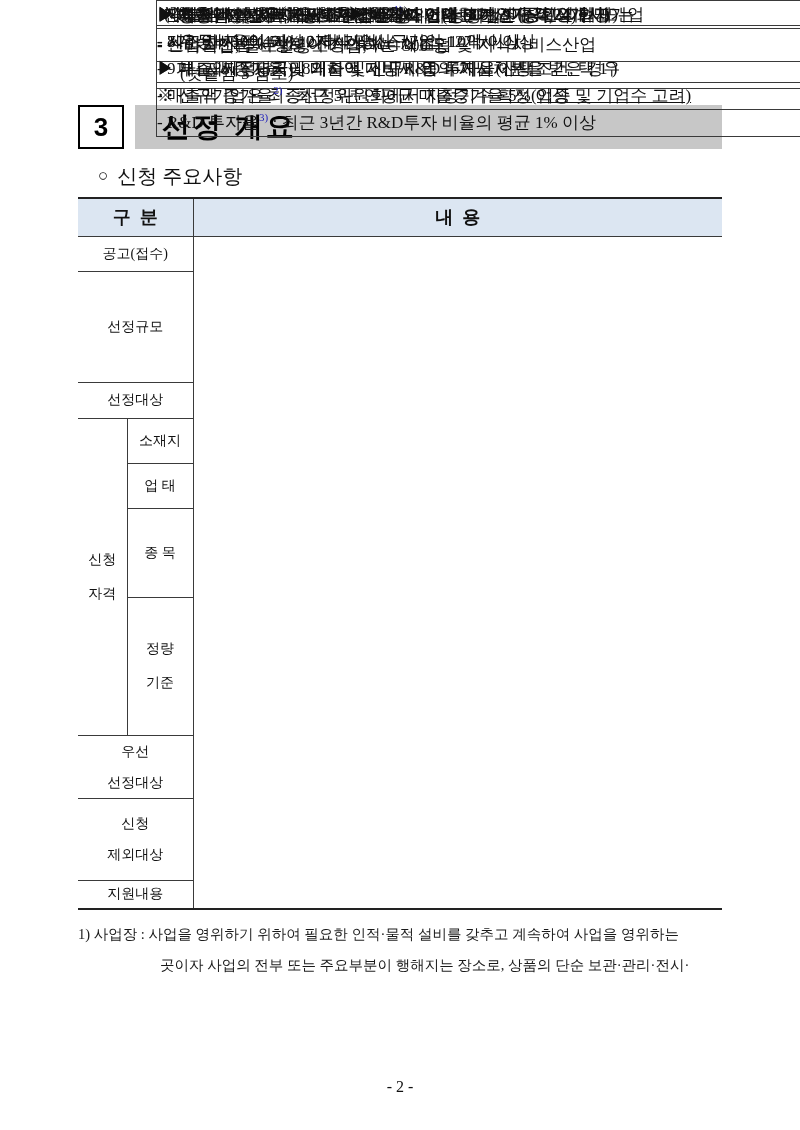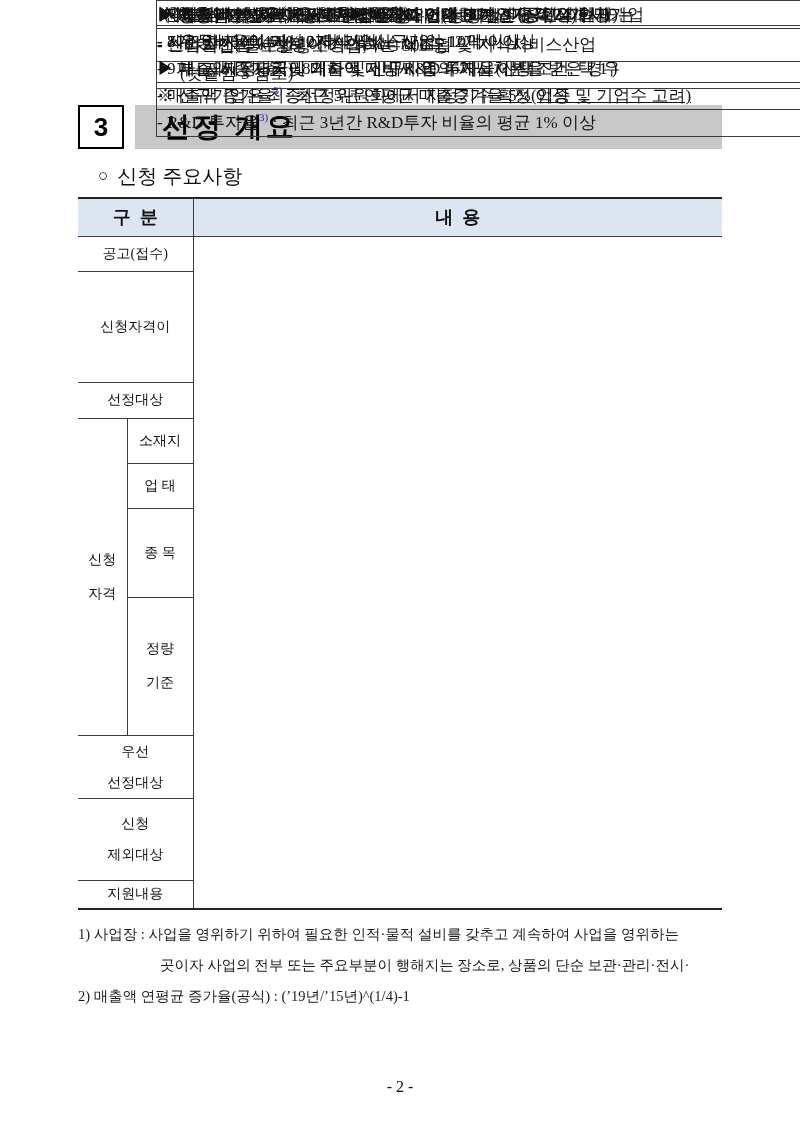--- a/index.html
+++ b/index.html
@@ -102,21 +102,21 @@
       <th colspan="2" class="hdr edge-l" data-bind="table.headers.category">구  분</th>
       <th class="hdr edge-r" data-bind="table.headers.content">내  용</th>
     </tr>
 
     <tr class="r-notice">
       <td colspan="2" class="label edge-l" data-bind="table.rows.notice.label">공고(접수)</td>
       <td class="content single edge-r" data-bind="table.rows.notice.content">’20. 6. 1. ~ 6. 22.(’20. 6.15. ~ 6.22.)</td>
     </tr>
 
     <tr class="r-scale">
-      <td colspan="2" class="label edge-l" data-bind="table.rows.scale.label">신청자격이</td>
+      <td colspan="2" class="label edge-l" data-bind="table.rows.scale.label">선정규모</td>
       <td class="content edge-r blue">
         <div class="cl bold" data-bind="table.rows.scale.line1">▶ 48개사 이내 (8기, 9기 각 24개사)</div>
         <div class="cl" data-bind="table.rows.scale.line2">- 8기 : 재지정(4기) 12개사 및 신규기업 12개사 이상</div>
         <div class="cl" data-bind="table.rows.scale.line3">- 9기 : 재지정(5기)  8개사 및 신규시업 16개사 이상</div>
         <div class="cl"><span data-bind="table.rows.scale.line4_prefix">※ 신규기업은 최종선정위원회에서 지정기수 </span><span class="ul" data-bind="table.rows.scale.line4_underlined">확정(업종 및 기업수 고려)</span></div>
       </td>
     </tr>
 
     <tr class="r-target">
       <td colspan="2" class="label edge-l" data-bind="table.rows.target.label">선정대상</td>
@@ -194,18 +194,17 @@
     <tr class="r-support">
       <td colspan="2" class="label edge-l" data-bind="table.rows.support.label">지원내용</td>
       <td class="content single edge-r" data-bind="table.rows.support.content">(덧붙임 6) 선정기업 지원시책 참조</td>
     </tr>
   </tbody>
     </table>
 
   <div class="footnotes">
     <div class="fn-line" data-bind="footnotes.fn1_line1">1) 사업장 : 사업을 영위하기 위하여 필요한 인적·물적 설비를 갖추고 계속하여 사업을 영위하는</div>
     <div class="fn-line fn-indent" data-bind="footnotes.fn1_line2">곳이자 사업의 전부 또는 주요부분이 행해지는 장소로, 상품의 단순 보관·관리·전시·</div>
-    <div class="fn-line" data-bind="footnotes.fn2">2) 매출액 연평균 증가율(공식) : (’19년/’15년)^(1/4)-1</div>
   </div>
 
 </div>
 
 <div class="page-number" data-bind="page.number">- 2 -</div>
 
 </body></html>

